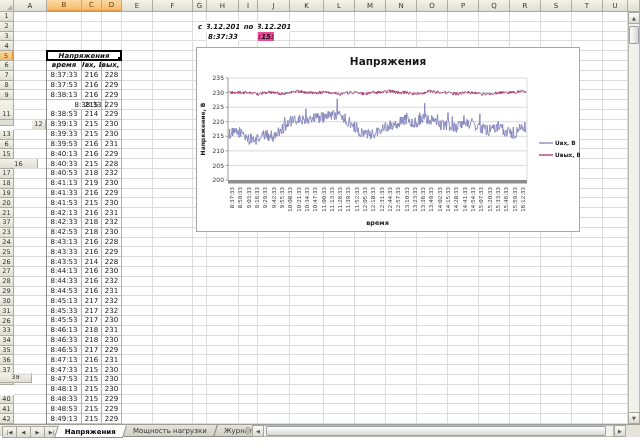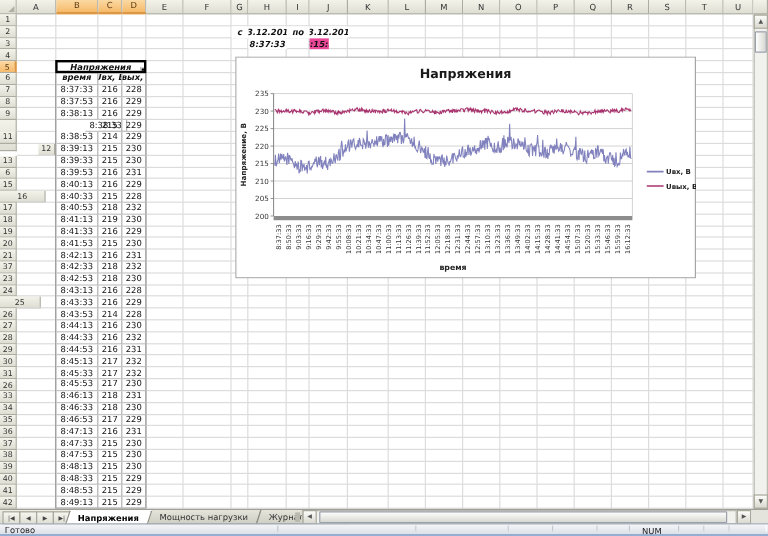--- a/index.html
+++ b/index.html
@@ -99,35 +99,35 @@
       <div class="rowhdr" style="left: 0px; top: 149.34px; width: 14px; height: 9.81px; position: absolute; box-sizing: border-box;">15</div>
       <div class="rowhdr" style="left: 0px; top: 159.15px; width: 38px; height: 9.81px; position: absolute; box-sizing: border-box;">16</div>
       <div class="rowhdr" style="left: 0px; top: 168.96px; width: 14px; height: 9.81px; position: absolute; box-sizing: border-box;">17</div>
       <div class="rowhdr" style="left: 0px; top: 178.77px; width: 14px; height: 9.81px; position: absolute; box-sizing: border-box;">18</div>
       <div class="rowhdr" style="left: 0px; top: 188.58px; width: 14px; height: 9.81px; position: absolute; box-sizing: border-box;">19</div>
       <div class="rowhdr" style="left: 0px; top: 198.39px; width: 14px; height: 9.81px; position: absolute; box-sizing: border-box;">20</div>
       <div class="rowhdr" style="left: 0px; top: 208.2px; width: 14px; height: 9.81px; position: absolute; box-sizing: border-box;">21</div>
       <div class="rowhdr" style="left: 0px; top: 218.01px; width: 14px; height: 9.81px; position: absolute; box-sizing: border-box;">37</div>
       <div class="rowhdr" style="left: 0px; top: 227.82px; width: 14px; height: 9.81px; position: absolute; box-sizing: border-box;">23</div>
       <div class="rowhdr" style="left: 0px; top: 237.63px; width: 14px; height: 9.81px; position: absolute; box-sizing: border-box;">24</div>
-      <div class="rowhdr" style="left: 0px; top: 247.44px; width: 34px; height: 9.81px; position: absolute; box-sizing: border-box; text-align: right;">25</div>
+      <div class="rowhdr" style="left: 0px; top: 247.44px; width: 14px; height: 9.81px; position: absolute; box-sizing: border-box; text-align: right;">25</div>
       <div class="rowhdr" style="left: 0px; top: 257.25px; width: 14px; height: 9.81px; position: absolute; box-sizing: border-box;">26</div>
       <div class="rowhdr" style="left: 0px; top: 267.06px; width: 14px; height: 9.81px; position: absolute; box-sizing: border-box;">27</div>
       <div class="rowhdr" style="left: 0px; top: 276.87px; width: 14px; height: 9.81px; position: absolute; box-sizing: border-box;">28</div>
       <div class="rowhdr" style="left: 0px; top: 286.68px; width: 14px; height: 9.81px; position: absolute; box-sizing: border-box;">29</div>
       <div class="rowhdr" style="left: 0px; top: 296.49px; width: 14px; height: 9.81px; position: absolute; box-sizing: border-box; text-align: center;">30</div>
       <div class="rowhdr" style="left: 0px; top: 306.3px; width: 14px; height: 9.81px; position: absolute; box-sizing: border-box;">31</div>
       <div class="rowhdr" style="left: 0px; top: 316.11px; width: 14px; height: 9.81px; position: absolute; box-sizing: border-box;">26</div>
       <div class="rowhdr" style="left: 0px; top: 325.92px; width: 14px; height: 9.81px; position: absolute; box-sizing: border-box;">33</div>
       <div class="rowhdr" style="left: 0px; top: 335.73px; width: 14px; height: 9.81px; position: absolute; box-sizing: border-box;">34</div>
       <div class="rowhdr" style="left: 0px; top: 345.54px; width: 14px; height: 9.81px; position: absolute; box-sizing: border-box;">35</div>
       <div class="rowhdr" style="left: 0px; top: 355.35px; width: 14px; height: 9.81px; position: absolute; box-sizing: border-box;">36</div>
       <div class="rowhdr" style="left: 0px; top: 365.16px; width: 14px; height: 9.81px; position: absolute; box-sizing: border-box;">37</div>
       <div class="rowhdr" style="left: 0px; top: 374.97px; width: 14px; height: 9.81px; position: absolute; box-sizing: border-box;">38</div>
-      <div class="rowhdr" style="left: 0px; top: 385px; width: 14px; height: 9.81px; position: absolute; box-sizing: border-box;">39</div>
+      <div class="rowhdr" style="left: 0px; top: 373px; width: 32px; height: 9.81px; position: absolute; box-sizing: border-box;">39</div>
       <div class="rowhdr" style="left: 0px; top: 394.59px; width: 14px; height: 9.81px; position: absolute; box-sizing: border-box;">40</div>
       <div class="rowhdr" style="left: 0px; top: 404.4px; width: 14px; height: 9.81px; position: absolute; box-sizing: border-box;">41</div>
       <div class="rowhdr" style="left: 0px; top: 414.21px; width: 14px; height: 9.81px; position: absolute; box-sizing: border-box;">42</div>
       <div class="glv" style="left: 46px; top: 12px; height: 412.02px; position: absolute; box-sizing: border-box;"></div>
       <div class="glv" style="left: 81px; top: 12px; height: 412.02px; position: absolute; box-sizing: border-box;"></div>
       <div class="glv" style="left: 101px; top: 12px; height: 412.02px; position: absolute; box-sizing: border-box;"></div>
       <div class="glv" style="left: 121px; top: 12px; height: 412.02px; position: absolute; box-sizing: border-box;"></div>
       <div class="glv" style="left: 152px; top: 12px; height: 412.02px; position: absolute; box-sizing: border-box;"></div>
       <div class="glv" style="left: 192px; top: 12px; height: 412.02px; position: absolute; box-sizing: border-box;"></div>
       <div class="glv" style="left: 206px; top: 12px; height: 412.02px; position: absolute; box-sizing: border-box;"></div>
@@ -417,27 +417,13 @@
         </div>
       </div>
     <div class="abs" style="left:246px;top:2px;width:4px;height:8px;background:#B9B9B0;"></div>
     <div class="abs sb-track" style="left:252px;top:0;width:362px;height:12px;"></div>
     <div class="abs sb-btn" style="left:252px;top:0;width:12px;height:12px;">◀</div>
     <div class="abs sb-thumb h" style="left:266px;top:1px;width:340px;height:10px;"></div>
     <div class="abs sb-btn" style="left:614px;top:0;width:12px;height:12px;">▶</div>
     <div class="abs" style="left:626px;top:0;width:14px;height:12px;background:#E4E4DC;"></div>
   </div>
 
-  <div id="statusbar" class="abs" style="left:0;top:436px;width:640px;height:11px;">
-    <span id="status-ready">Готово</span>
-    <div class="sb-panel" style="left:231px;width:114px;"></div>
-    <div class="sb-panel" style="left:346px;width:76px;"></div>
-    <div class="sb-panel" style="left:423px;width:36px;"></div>
-    <div class="sb-panel" style="left:460px;width:36px;"></div>
-    <div class="sb-panel" style="left:497px;width:26px;"></div>
-    <div class="sb-panel" style="left:524px;width:40px;">
-      <span id="status-num" style="left:10px;">NUM</span>
-    </div>
-    <div class="sb-panel" style="left:565px;width:20px;"></div>
-    <div class="sb-panel" style="left:586px;width:20px;"></div>
-    <div class="sb-panel" style="left:607px;width:30px;"></div>
-  </div>
 </div>
 
 </body></html>

